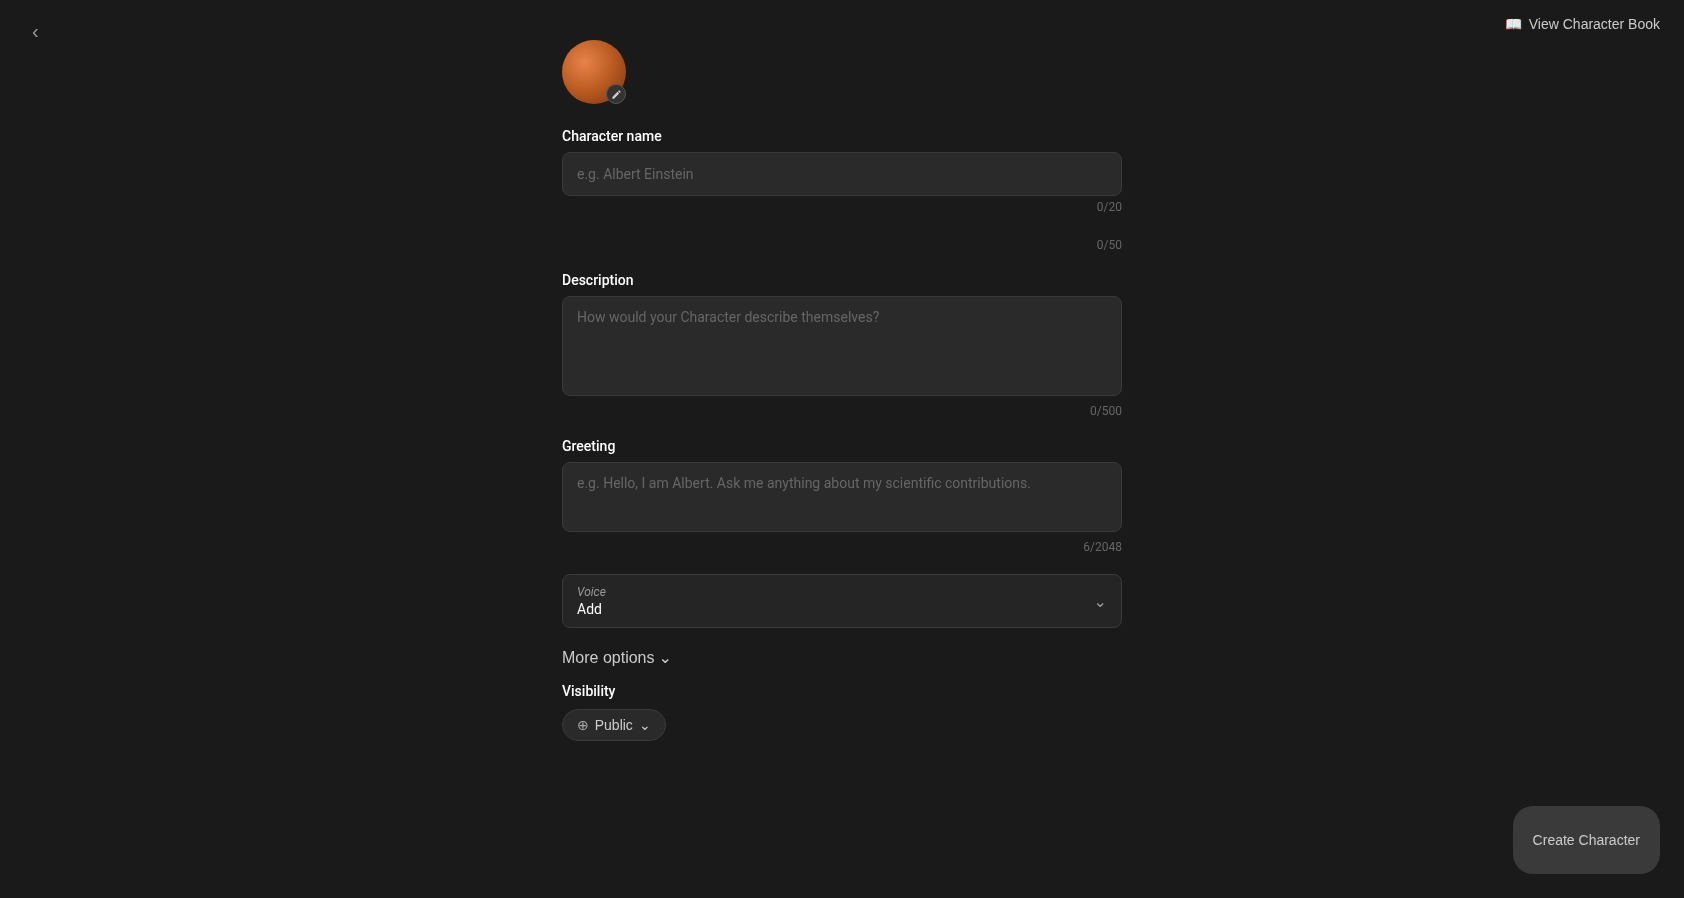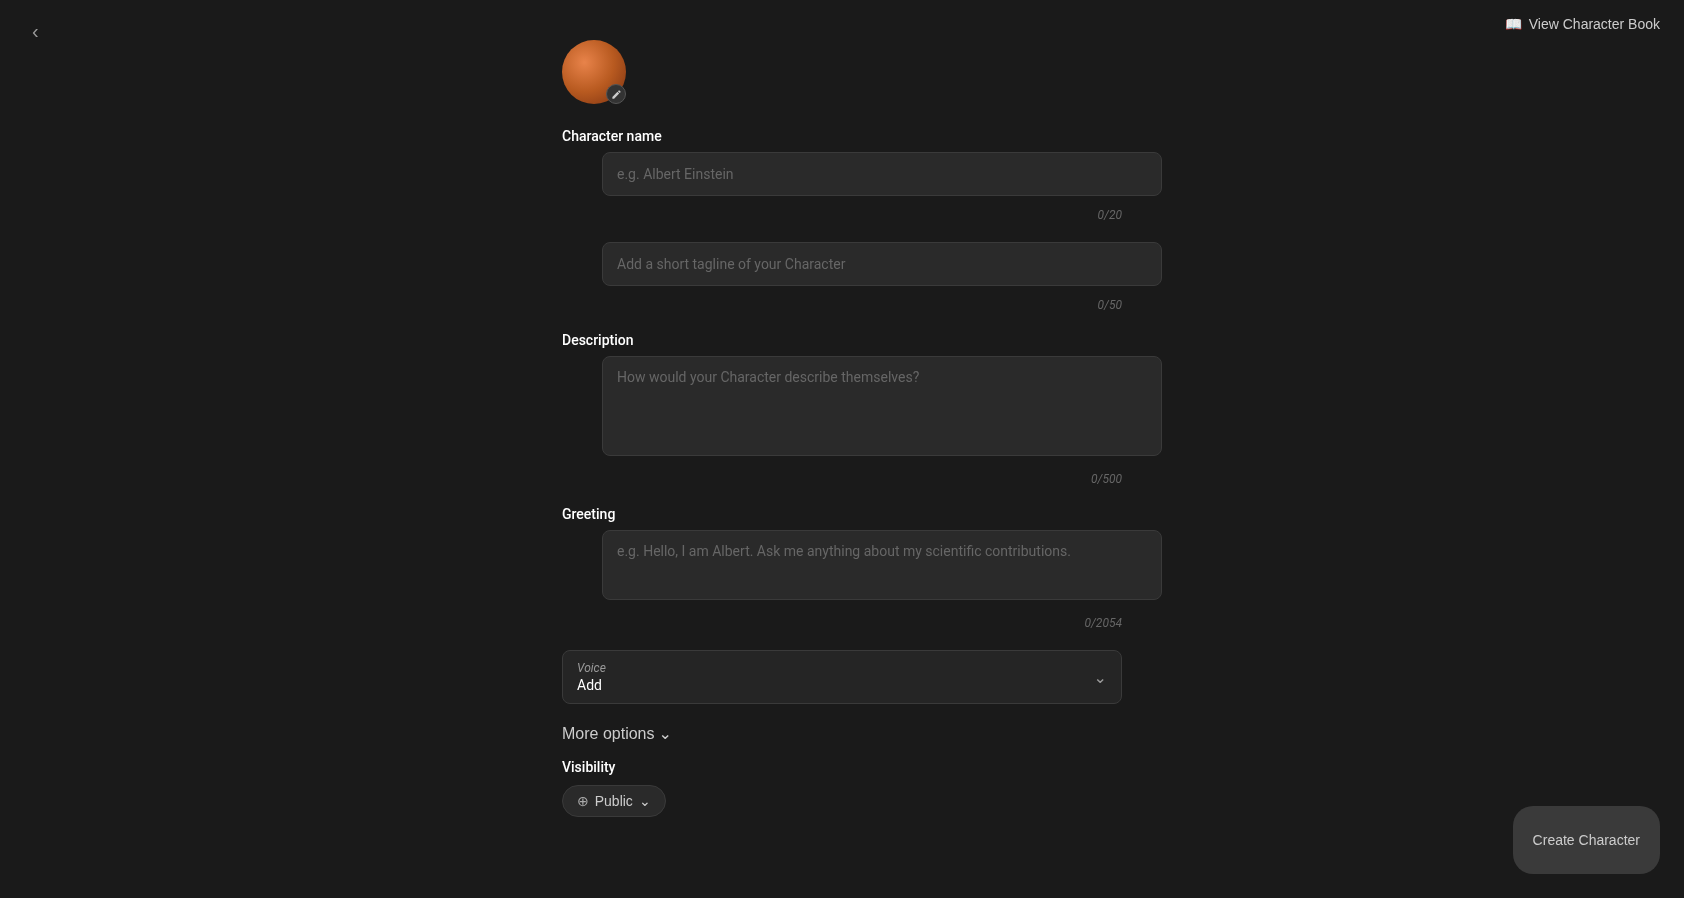--- a/index.html
+++ b/index.html
@@ -118,21 +118,20 @@
       width: 100%;
       background-color: #2a2a2a;
       border: 1px solid #3a3a3a;
       border-radius: 8px;
       color: #ffffff;
       font-size: 14px;
       padding: 12px 14px;
       outline: none;
       resize: none;
       font-family: inherit;
-      margin-left: 40px;
     }
 
     .field-input::placeholder {
       color: #666;
     }
 
     .field-input-single {
       height: 44px;
     }
 
@@ -143,22 +142,21 @@
 
     .field-input-greeting {
       height: 70px;
       min-height: 70px;
     }
 
     .char-count {
       text-align: right;
       font-size: 12px;
       color: #666;
-      margin-top: 12px;
-      font-style: italic;
+      margin-top: 4px;
     }
 
     .voice-dropdown {
       width: 100%;
       background-color: #252525;
       border: 1px solid #3a3a3a;
       border-radius: 8px;
       padding: 10px 14px;
       display: flex;
       flex-direction: column;
@@ -274,34 +272,33 @@
       </div>
     </div>
 
     <div class="field-group">
       <label class="field-label">Character name</label>
       <input type="text" class="field-input field-input-single" placeholder="e.g. Albert Einstein" style="">
       <div class="char-count">0/20</div>
     </div>
 
     <div class="field-group">
-      <input type="text" class="field-input field-input-single" placeholder="Add a short tagline of your Character" style="">
       <div class="char-count">0/50</div>
     </div>
 
     <div class="field-group">
       <label class="field-label">Description</label>
       <textarea class="field-input field-input-description" placeholder="How would your Character describe themselves?" style=""></textarea>
       <div class="char-count">0/500</div>
     </div>
 
     <div class="field-group">
       <label class="field-label">Greeting</label>
       <textarea class="field-input field-input-greeting" placeholder="e.g. Hello, I am Albert. Ask me anything about my scientific contributions." style=""></textarea>
-      <div class="char-count">0/2054</div>
+      <div class="char-count">6/2048</div>
     </div>
 
     <div class="voice-dropdown">
       <div class="voice-label-row">
         <div>
           <div class="voice-title">Voice</div>
           <div class="voice-value">Add</div>
         </div>
         <span class="chevron-down">⌄</span>
       </div>

